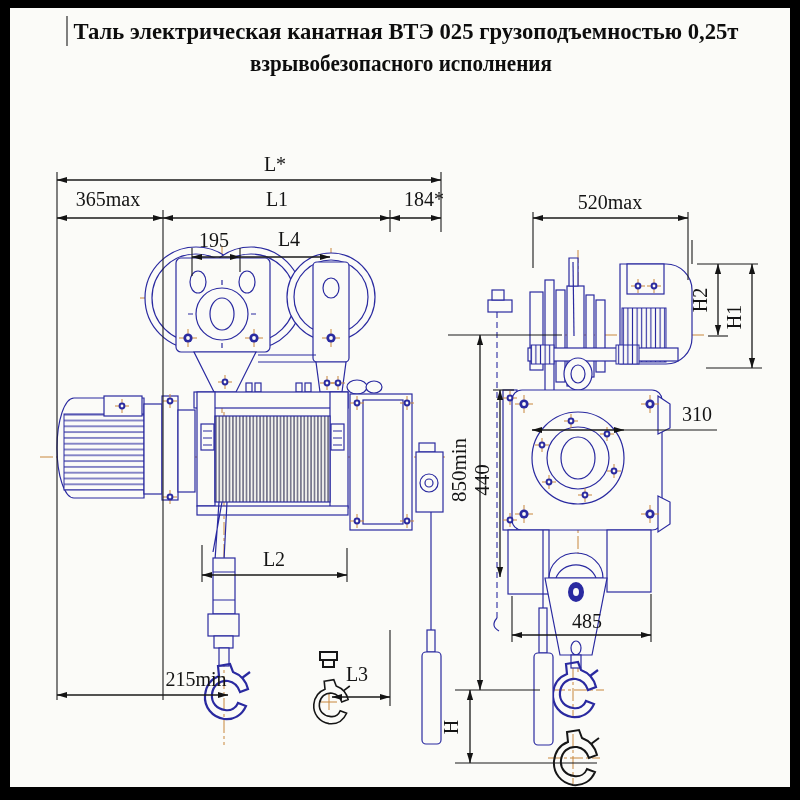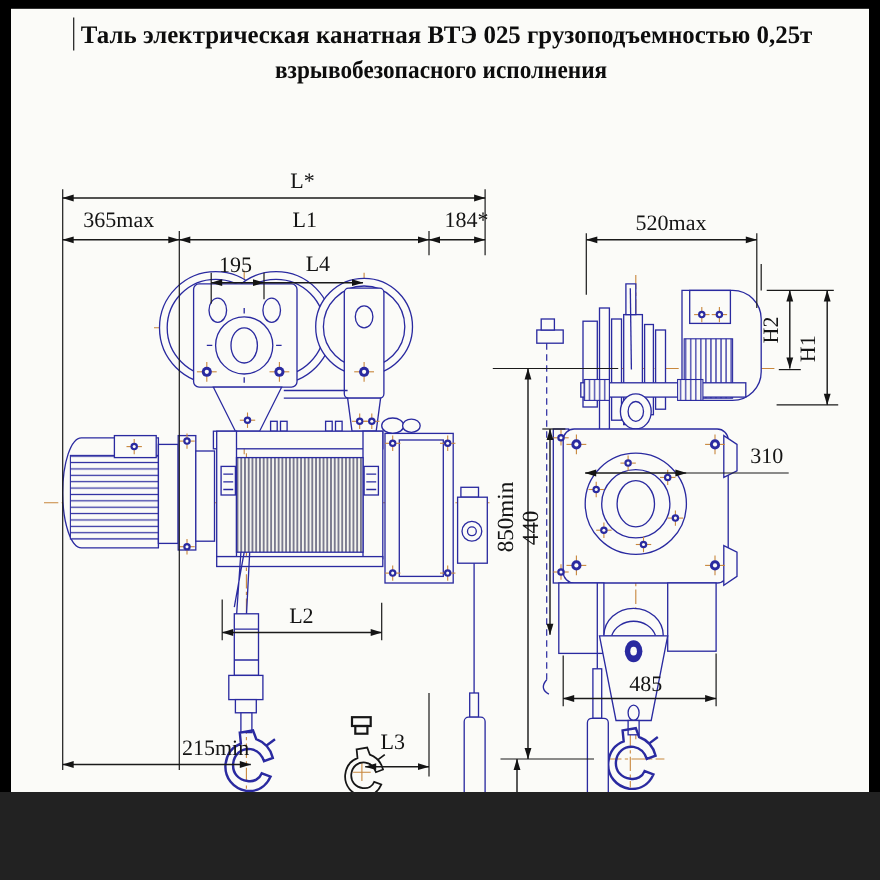--- a/index.html
+++ b/index.html
@@ -1,16 +1,16 @@
 <!DOCTYPE html>
 <html><head>
 <meta charset="utf-8">
 <style>
   html,body{margin:0;padding:0;background:#222;}
-  .page{position:relative;width:800px;height:720px;background:#000;margin:0 auto;overflow:hidden;}
+  .page{position:relative;width:800px;height:800px;background:#000;margin:0 auto;overflow:hidden;}
   svg{display:block;}
   
   .b{stroke:#2a2aa0;fill:none;stroke-width:1.2;}
   .bw{stroke:#2a2aa0;fill:#fbfbf8;stroke-width:1.2;}
   .b2{stroke:#2a2aa0;fill:none;stroke-width:2.2;}
   .k2{stroke:#161616;fill:none;stroke-width:2;}
   .bd{stroke:#2a2aa0;fill:none;stroke-width:1.1;stroke-dasharray:6 4;}
   
   .c{stroke:#c8873c;stroke-width:1;fill:none;stroke-dasharray:13 3 3 3;}
   .cs{stroke:#c8873c;stroke-width:1;fill:none;}

